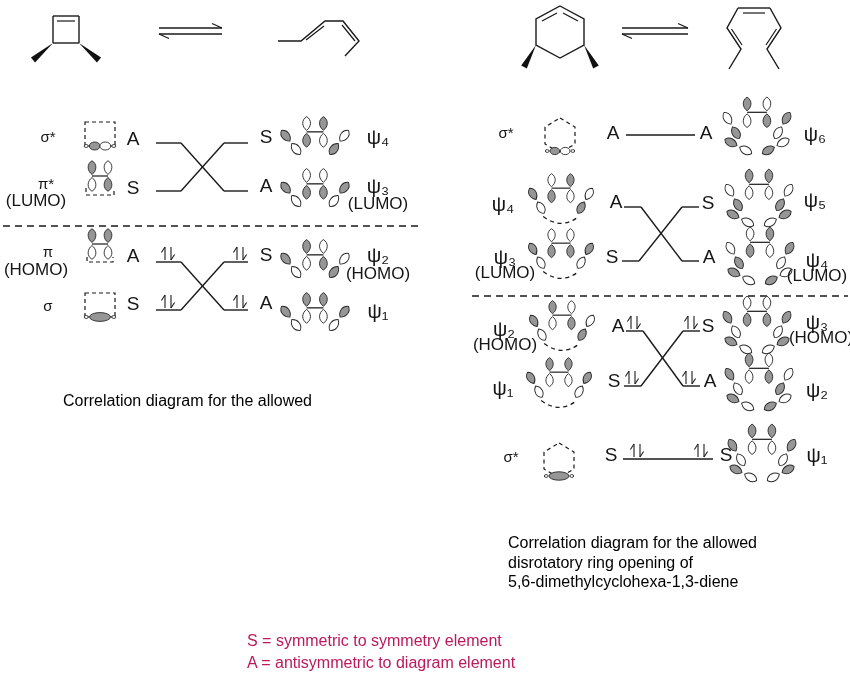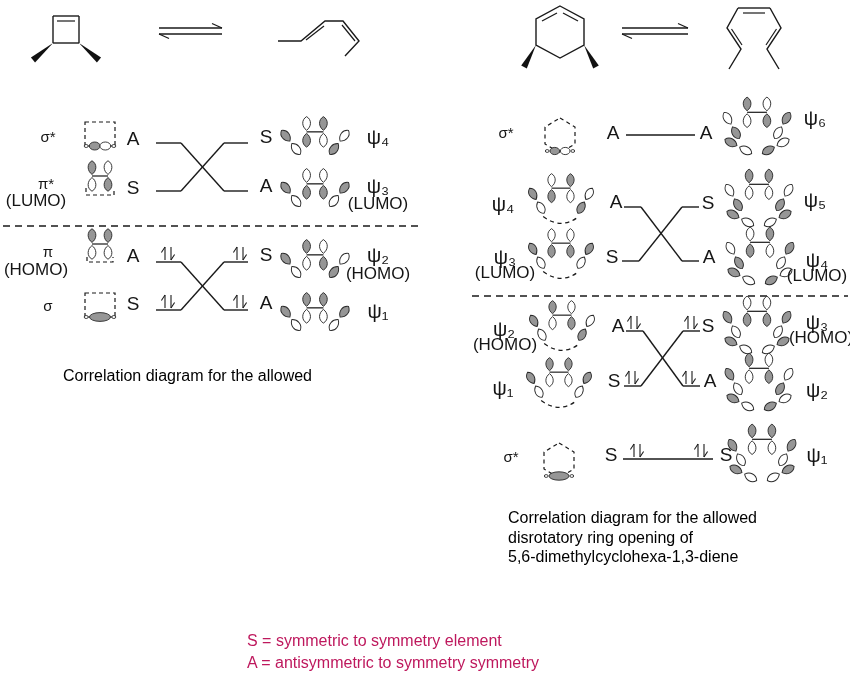--- a/index.html
+++ b/index.html
@@ -4,21 +4,21 @@
 <style>
   html,body{margin:0;padding:0;background:#ffffff;}
   #stage{position:relative;width:850px;height:679px;background:#ffffff;overflow:hidden;
          font-family:"Liberation Sans",sans-serif;color:#111;}
   #gfx{position:absolute;left:0;top:0;}
   .lbl{position:absolute;transform:translate(-50%,-50%);white-space:nowrap;color:#151515;}
   .sym{font-size:19px;}
   .g{font-size:15px;}
   .psi{font-size:20px;}
   .sub{font-size:17px;}
-  .caption{position:absolute;font-size:16px;line-height:19.5px;color:#000;}
+  .caption{position:absolute;font-size:16px;line-height:19.5px;color:#000;margin-top:25px;}
   .legend{position:absolute;font-size:16px;line-height:22px;color:#be185d;}
 </style>
 </head>
 <body>
 
 <div id="stage">
   <svg id="gfx" width="850" height="679" viewBox="0 0 850 679">
       <g>
         <g>
           <line x1="53" y1="16" x2="79" y2="16" stroke="#1a1a1a" stroke-width="1.4"></line>
@@ -560,21 +560,21 @@
       <div class="lbl sym" style="left: 612px; top: 257px;">S</div>
       <div class="lbl sym" style="left: 618px; top: 326px;">A</div>
       <div class="lbl sym" style="left: 614px; top: 381px;">S</div>
       <div class="lbl sym" style="left: 611px; top: 455px;">S</div>
       <div class="lbl sym" style="left: 706px; top: 133px;">A</div>
       <div class="lbl sym" style="left: 708px; top: 203px;">S</div>
       <div class="lbl sym" style="left: 709px; top: 257px;">A</div>
       <div class="lbl sym" style="left: 708px; top: 326px;">S</div>
       <div class="lbl sym" style="left: 710px; top: 381px;">A</div>
       <div class="lbl sym" style="left: 726px; top: 455px;">S</div>
-      <div class="lbl psi" style="left: 815px; top: 118px;">ψ₆</div>
+      <div class="lbl psi" style="left: 815px; top: 134px;">ψ₆</div>
       <div class="lbl psi" style="left: 815px; top: 200px;">ψ₅</div>
       <div class="lbl psi" style="left: 817px; top: 260px;">ψ₄</div>
       <div class="lbl sub" style="left: 817px; top: 276px;">(LUMO)</div>
       <div class="lbl psi" style="left: 817px; top: 322px;">ψ₃</div>
       <div class="lbl sub" style="left: 821px; top: 338px;">(HOMO)</div>
       <div class="lbl psi" style="left: 817px; top: 390px;">ψ₂</div>
       <div class="lbl psi" style="left: 817px; top: 455px;">ψ₁</div>
     </div>
 
   <div class="caption" style="left:63px;top:366px;">
@@ -582,15 +582,15 @@
   </div>
 
   <div class="caption" style="left:508px;top:508px;">
     <div>Correlation diagram for the allowed</div>
     <div>disrotatory ring opening of</div>
     <div>5,6-dimethylcyclohexa-1,3-diene</div>
   </div>
 
   <div class="legend" style="left:247px;top:630px;">
     <div>S = symmetric to symmetry element</div>
-    <div>A = antisymmetric to symmetry symmetry</div>
+    <div>A = antisymmetric to diagram element</div>
   </div>
 </div>
 
 </body></html>

